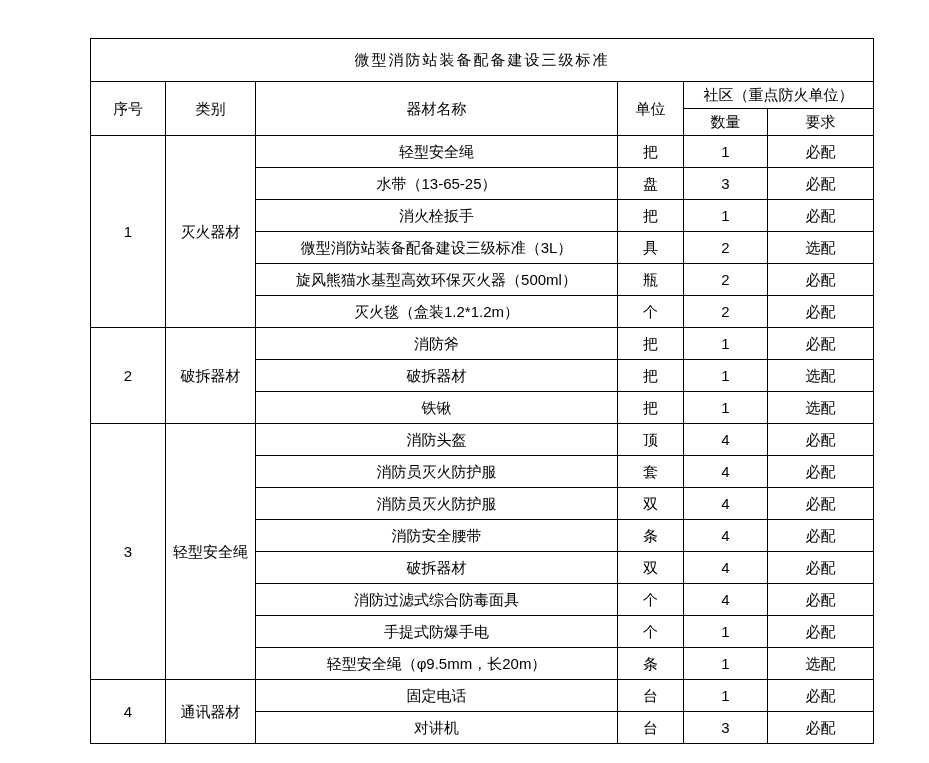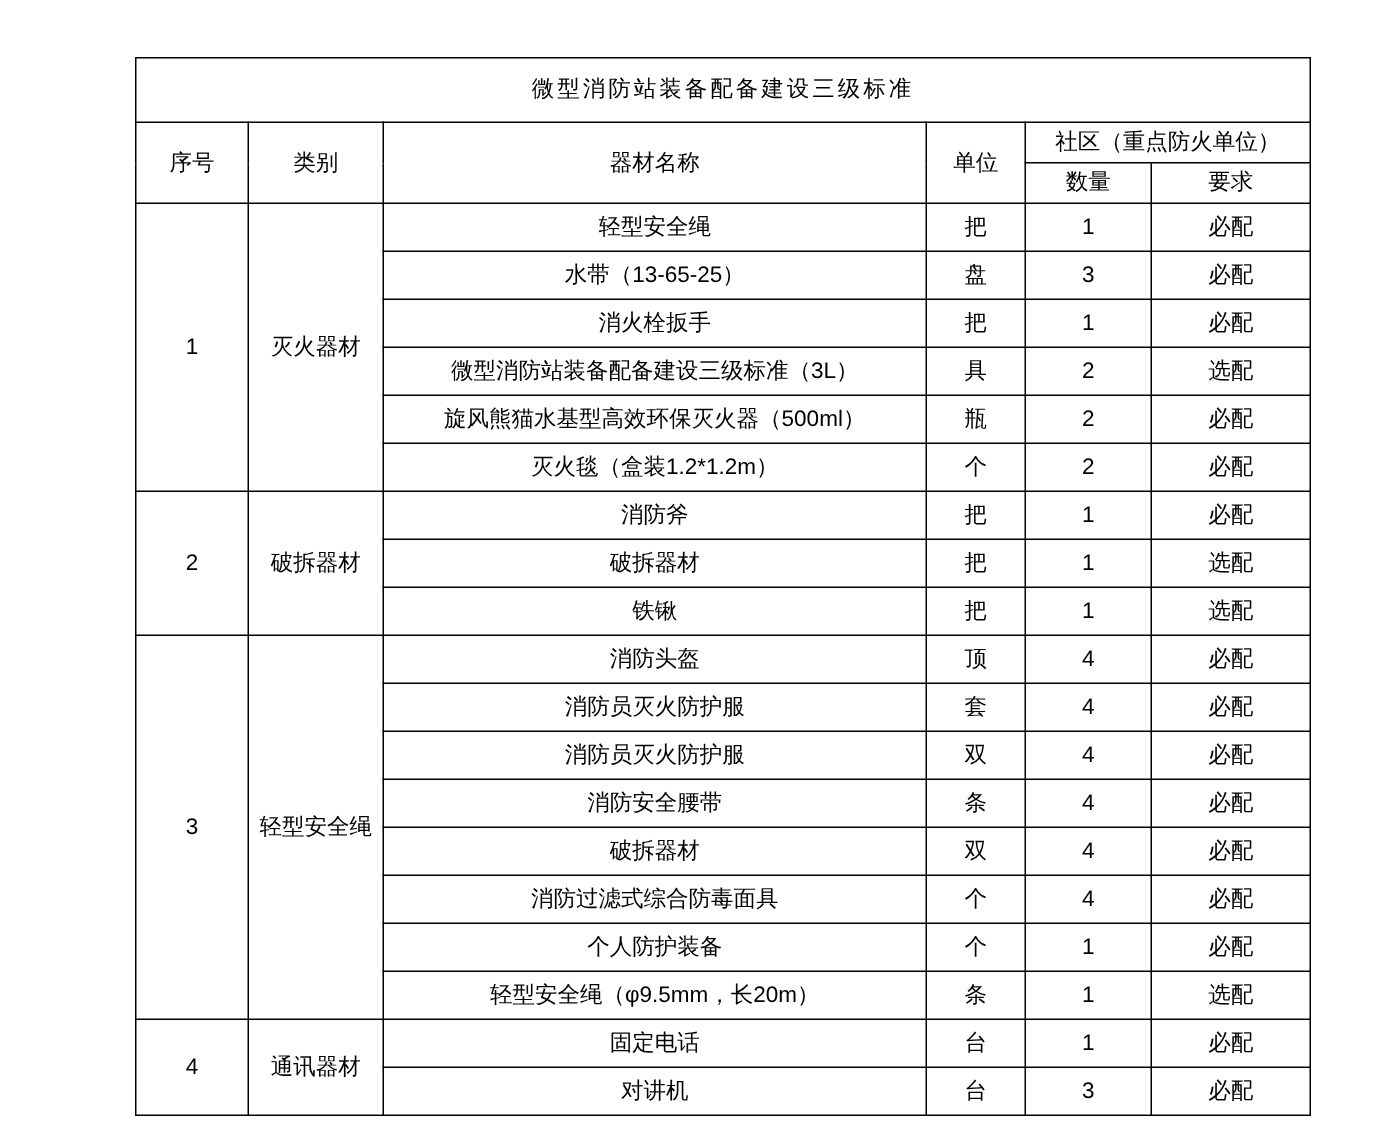--- a/index.html
+++ b/index.html
@@ -194,21 +194,21 @@
         <td class="row-cell">4</td>
         <td class="row-cell">必配</td>
       </tr>
       <tr>
         <td class="row-cell">消防过滤式综合防毒面具</td>
         <td class="row-cell">个</td>
         <td class="row-cell">4</td>
         <td class="row-cell">必配</td>
       </tr>
       <tr>
-        <td class="row-cell">个人防护装备</td>
+        <td class="row-cell">手提式防爆手电</td>
         <td class="row-cell">个</td>
         <td class="row-cell">1</td>
         <td class="row-cell">必配</td>
       </tr>
       <tr>
         <td class="row-cell">轻型安全绳（φ9.5mm，长20m）</td>
         <td class="row-cell">条</td>
         <td class="row-cell">1</td>
         <td class="row-cell">选配</td>
       </tr>

